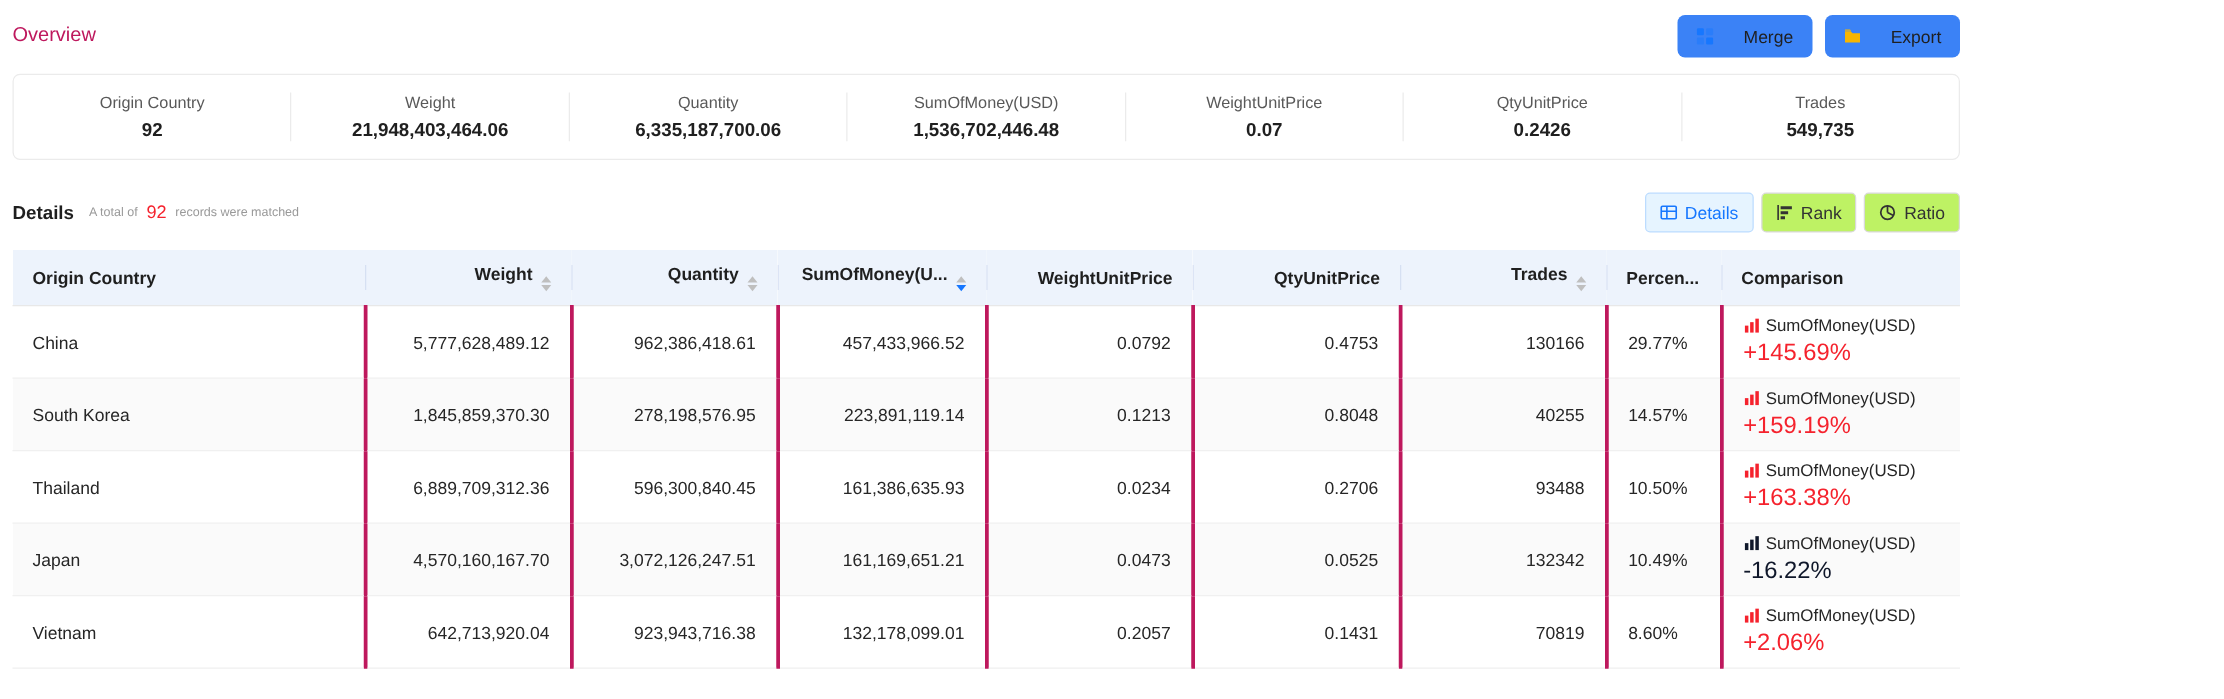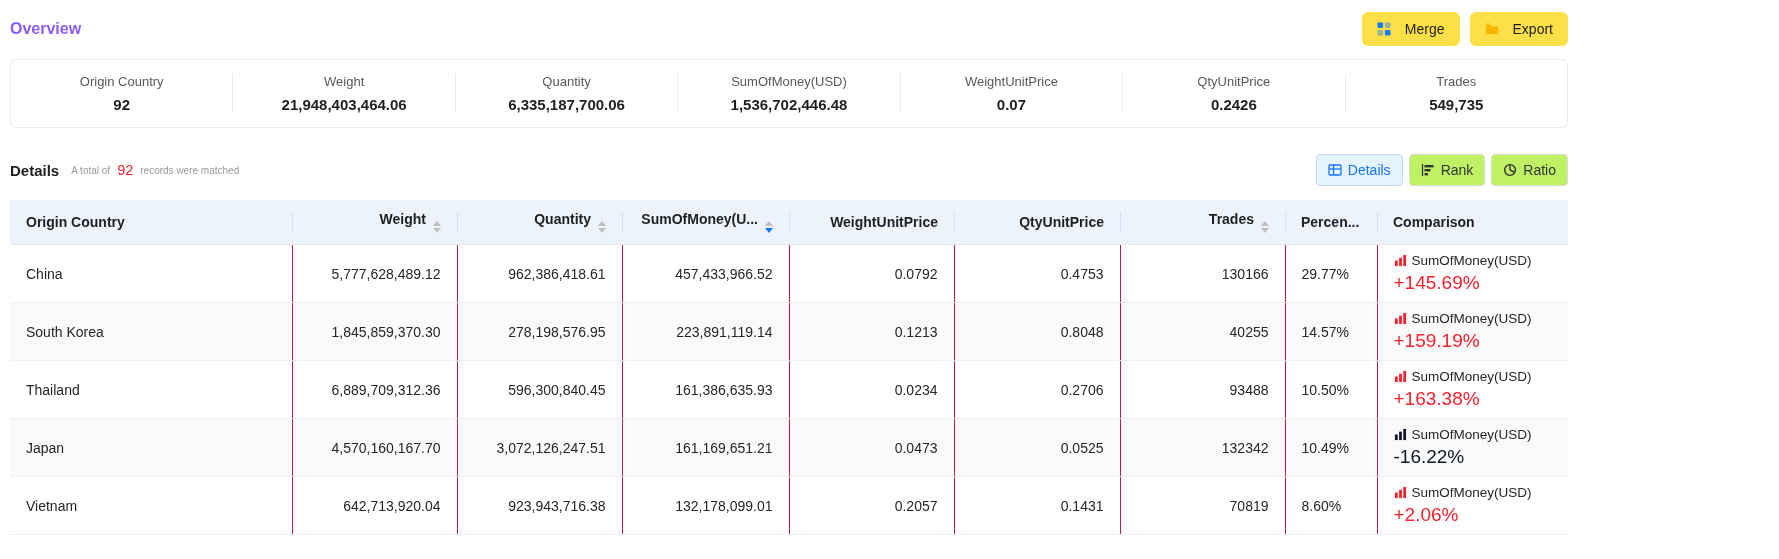--- a/index.html
+++ b/index.html
@@ -6,25 +6,25 @@
   html,body { margin:0; padding:0; }
   body {
     background:#fff; color:#262626;
     font-family:"Liberation Sans", sans-serif; font-size:14px;
     min-width:1779px; min-height:559px;
   }
   .content { width:1558px; margin-left:10px; }
 
   
   .topbar { display:flex; justify-content:space-between; align-items:center; padding:12px 0 13px; }
-  .page-title { font-size:16px; font-weight:bold; color:#8b5cf6; margin:0; }
+  .page-title { font-size:16px; font-weight:normal; color:#be185d; margin:0; }
   .topbar-actions { display:flex; gap:10px; }
   .btn {
-    display:inline-flex; align-items:center; gap:14px; height:34px; padding:0 15px;
-    background:#fde047; border:none; border-radius:6px;
+    display:inline-flex; align-items:center; gap:24px; height:34px; padding:0 15px;
+    background:#3b82f6; border:none; border-radius:6px;
     font-size:14px; color:#1f1f1f; cursor:pointer; font-family:inherit;
   }
   .icon { display:inline-flex; align-items:center; }
   .merge-icon { color:#1677ff; }
   .export-icon { color:#f7b500; }
 
   
   .summary-card { display:flex; border:1px solid #ebebeb; border-radius:6px; padding:14px 0; }
   .summary-item { flex:1; text-align:center; }
   .summary-item + .summary-item { border-left:1px solid #ebebeb; }
@@ -51,21 +51,21 @@
     padding:11px 16px; text-align:left; position:relative;
     border-bottom:1px solid #e8e8e8; white-space:nowrap; overflow:hidden;
   }
   thead th.num { text-align:right; }
   thead th + th::before {
     content:""; position:absolute; left:0; top:50%; transform:translateY(-50%);
     width:1px; height:20px; background:#d6e0f2;
   }
   tbody td {
     padding:8px 16px; height:51px; vertical-align:middle;
-    border-bottom:1px solid #f0f0f0; border-right:1px solid #be185d;
+    border-bottom:1px solid #f0f0f0; border-right:3px solid #be185d;
     white-space:nowrap; overflow:hidden;
   }
   tbody td:last-child { border-right:none; }
   tbody tr:nth-child(even) { background:#fafafa; }
   td.num { text-align:right; }
 
   
   .sorter { display:inline-flex; flex-direction:column; margin-left:7px; vertical-align:-2px; }
   .caret-up { width:0; height:0; border-left:4px solid transparent; border-right:4px solid transparent; border-bottom:5px solid #bfbfbf; margin-bottom:2px; }
   .caret-down { width:0; height:0; border-left:4px solid transparent; border-right:4px solid transparent; border-top:5px solid #bfbfbf; }

